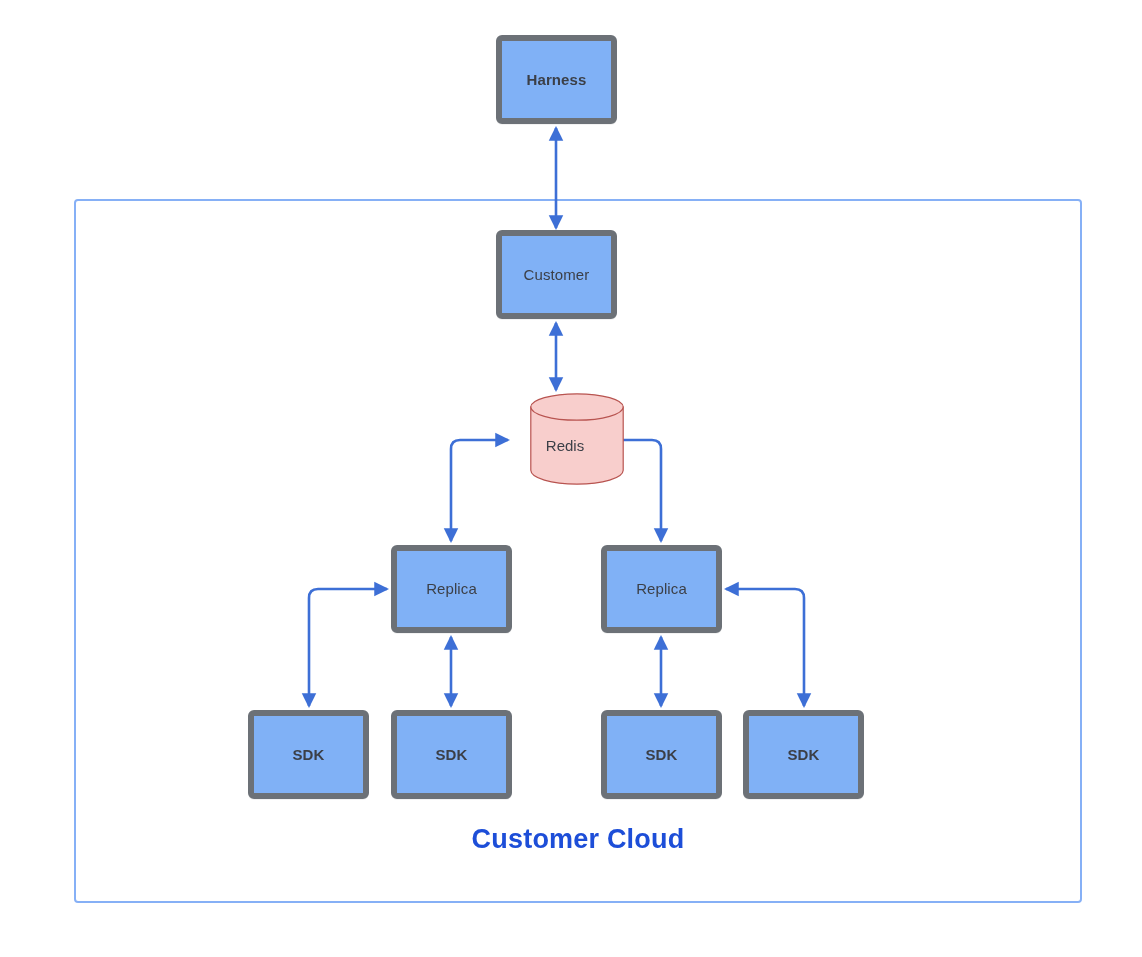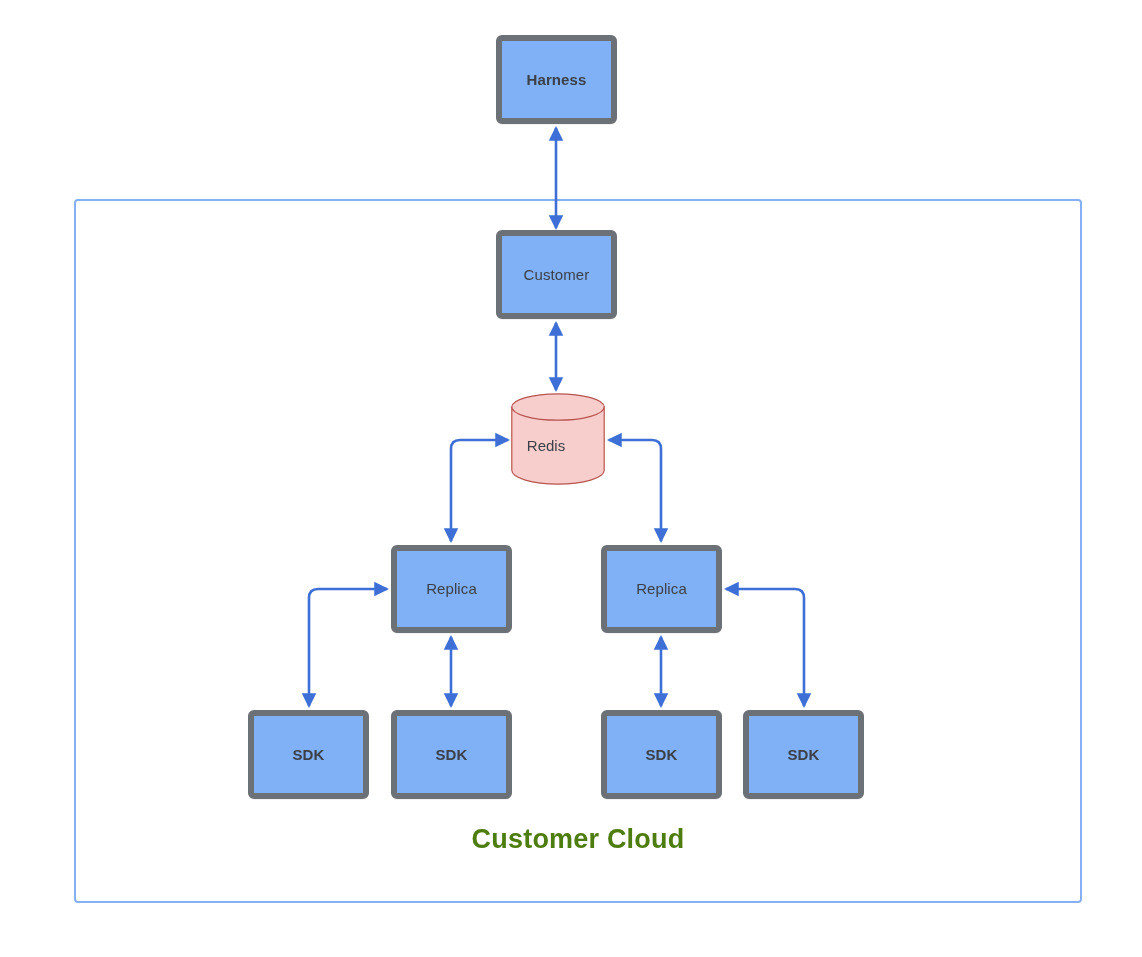--- a/index.html
+++ b/index.html
@@ -77,21 +77,21 @@
     pointer-events: none;
   }
 </style>
 </head>
 <body>
 
 <div id="canvas" style="width: 1142px; height: 957px; background: rgb(255, 255, 255);">
 
   <div class="cloud-group" id="cloud-group" style="left: 74px; top: 199px; width: 1008px; height: 704px; border-color: rgb(134, 176, 246);"></div>
 
-  <div class="group-label" id="cloud-group-label" style="left: 328px; top: 824px; width: 500px; color: #4d7c0f;">Customer Cloud</div>
+  <div class="group-label" id="cloud-group-label" style="left: 328px; top: 824px; width: 500px; color: #1d4ed8;">Customer Cloud</div>
 
   <svg id="edges" viewBox="0 0 1142 957">
     <defs>
       <marker id="arrow-end" viewBox="0 0 12 12" refX="9.5" refY="6" markerWidth="6.2" markerHeight="6.2" orient="auto-start-reverse">
         <path d="M 0 0.6 L 11 6 L 0 11.4 z" fill="#3d6fd6"></path>
       </marker>
       <marker id="arrow-start" viewBox="0 0 12 12" refX="9.5" refY="6" markerWidth="6.2" markerHeight="6.2" orient="auto-start-reverse">
         <path d="M 0 0.6 L 11 6 L 0 11.4 z" fill="#3d6fd6"></path>
       </marker>
     </defs>
@@ -107,21 +107,21 @@
       </g>
   </svg>
 
   <div id="nodes">
       <div class="node box bold" style="left: 496px; top: 35px; width: 121px; height: 89px; background: rgb(128, 177, 246); border-color: rgb(108, 113, 119); color: rgb(59, 63, 71);">
         <span>Harness</span>
       </div>
       <div class="node box" style="left: 496px; top: 230px; width: 121px; height: 89px; background: rgb(128, 177, 246); border-color: rgb(108, 113, 119); color: rgb(59, 63, 71);">
         <span>Customer</span>
       </div>
-      <div class="cyl" style="left: 511px; top: 393px; width: 70px; height: 92px;"><svg width="94" height="92" viewBox="0 0 94 92">
+      <div class="cyl" style="left: 530px; top: 393px; width: 70px; height: 92px;"><svg width="94" height="92" viewBox="0 0 94 92">
           <path d="M 0.8,14 L 0.8,77.2 A 46.2,14 0 0 0 93.2,77.2 L 93.2,14 Z" fill="#f8cecc" stroke="#b85450" stroke-width="1.2"></path>
           <ellipse cx="47" cy="14" rx="46.2" ry="13.2" fill="#f8cecc" stroke="#b85450" stroke-width="1.2"></ellipse>
         </svg><div class="cyl-label" style="top: 44px;">Redis</div></div>
       <div class="node box" style="left: 391px; top: 545px; width: 121px; height: 88px; background: rgb(128, 177, 246); border-color: rgb(108, 113, 119); color: rgb(59, 63, 71);">
         <span>Replica</span>
       </div>
       <div class="node box" style="left: 601px; top: 545px; width: 121px; height: 88px; background: rgb(128, 177, 246); border-color: rgb(108, 113, 119); color: rgb(59, 63, 71);">
         <span>Replica</span>
       </div>
       <div class="node box bold" style="left: 248px; top: 710px; width: 121px; height: 89px; background: rgb(128, 177, 246); border-color: rgb(108, 113, 119); color: rgb(59, 63, 71);">

